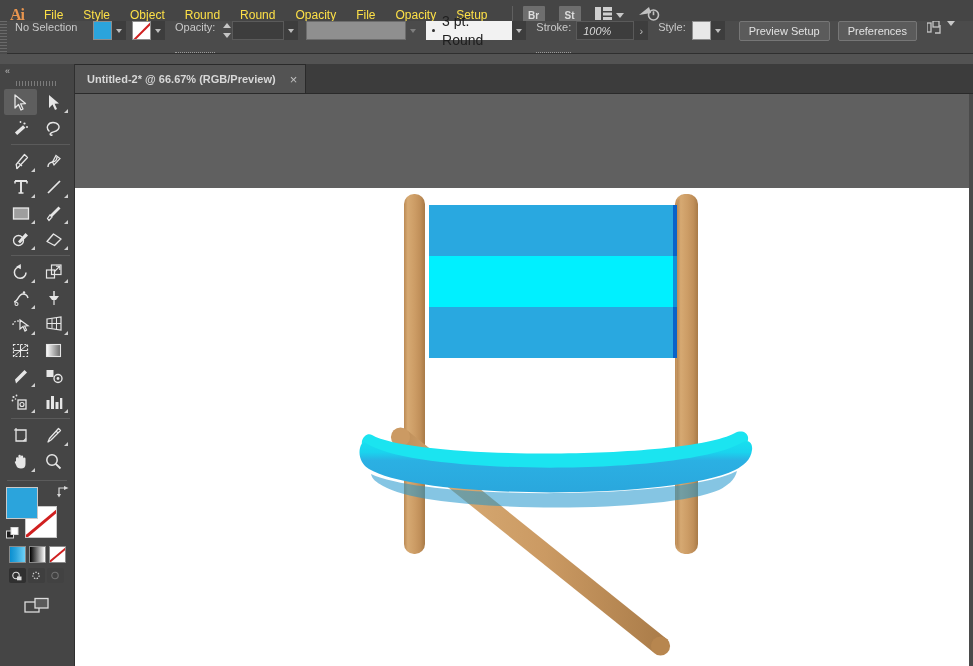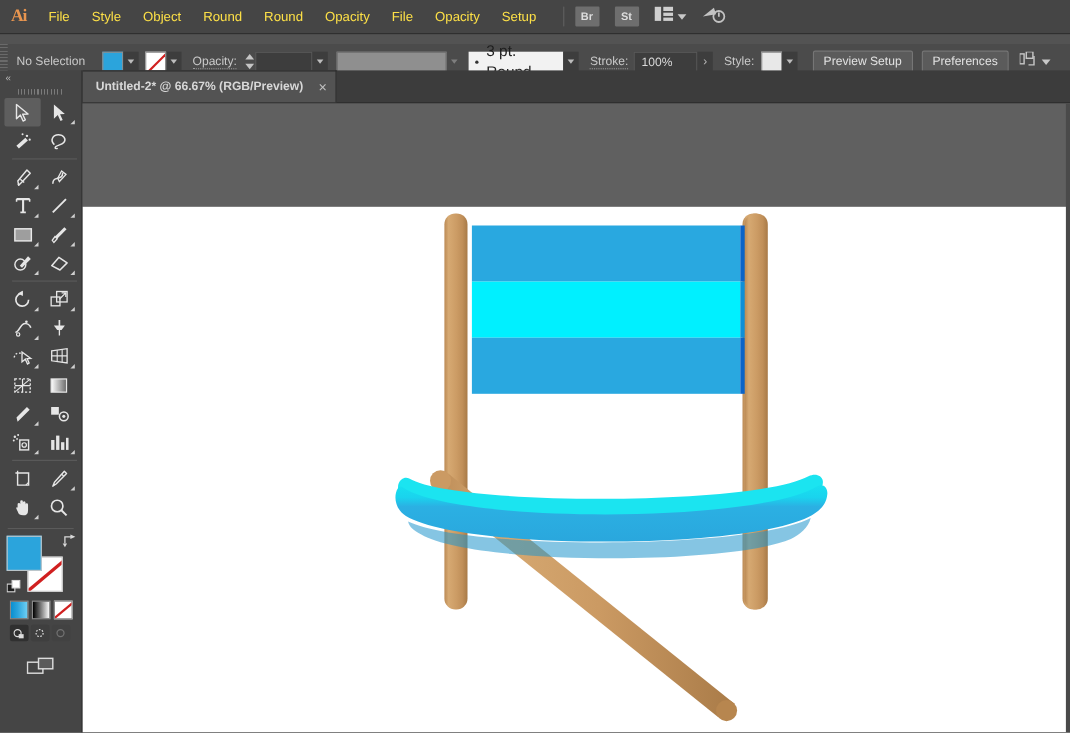--- a/index.html
+++ b/index.html
@@ -41,22 +41,22 @@
   .ws-switch {
     display: flex; align-items: center; gap: 4px; margin-right: 6px; cursor: default;
   }
   .ws-glyph { display: block; }
   .chev { width: 0; height: 0; border-left: 4px solid transparent;
           border-right: 4px solid transparent; border-top: 5px solid #c8c8c8; }
   .cloud-ic { margin-left: 8px; cursor: default; }
 
   
   #controlbar {
-    position: absolute; left: 0; top: 40px; width: 973px; height: 33px;
-    background: #4b4b4b; display: flex; align-items: center;
+    position: absolute; left: 0; top: 21px; width: 973px; height: 33px;
+    background: #4b4b4b; display: flex; 
     border-bottom: 1px solid #2f2f2f;
   }
   .grip {
     width: 7px; height: 33px;
     background: repeating-linear-gradient(to bottom,
       #6a6a6a 0px, #6a6a6a 1px, #4b4b4b 1px, #4b4b4b 3px);
   }
   .cb-label { color: #c9c9c9; font-size: 11px; }
   .no-sel { margin-left: 8px; width: 78px; }
   .swatch-box {
@@ -82,21 +82,21 @@
     width: 11px; height: 19px; display: flex; flex-direction: column;
     align-items: center; justify-content: space-around; cursor: pointer;
   }
   .st-up { width:0;height:0;border-left:4px solid transparent;
            border-right:4px solid transparent;border-bottom:5px solid #c5c5c5;}
   .st-dn { width:0;height:0;border-left:4px solid transparent;
            border-right:4px solid transparent;border-top:5px solid #c5c5c5;}
   .field {
     height: 19px; background: #3d3d3d; color: #d8d8d8;
     font-size: 11px; line-height: 19px; padding-left: 6px;
-    border: 1px solid #5a5a5a; cursor: text;
+    border: 1px solid #5a5a5a; cursor: text; font-style: italic;
   }
   .field-flat {
     height: 19px; background: #8f8f8f; border: 1px solid #6d6d6d; cursor: default;
   }
   .sel-white {
     height: 19px; background: #f2f2f2; color: #1e1e1e;
     font-size: 14px; line-height: 19px; padding: 0 6px;
     display: flex; align-items: center; gap: 7px; cursor: pointer;
   }
   .dot { width: 3px; height: 3px; border-radius: 50%; background: #333; }

